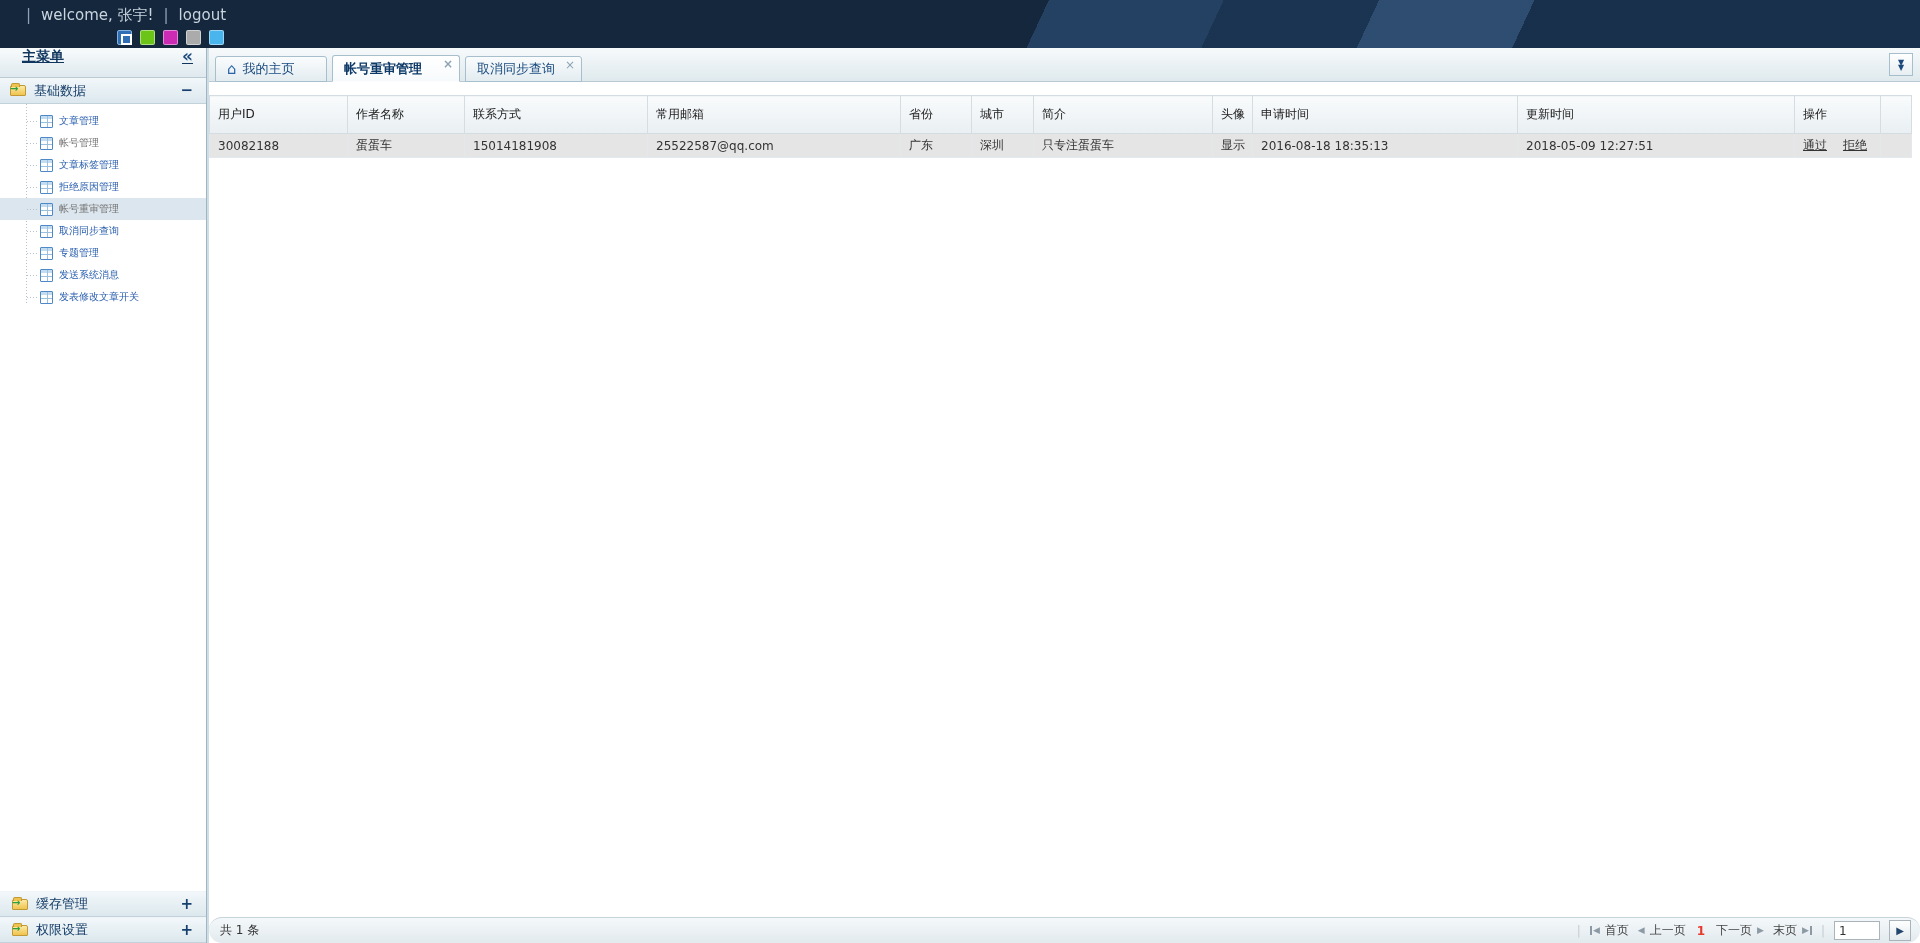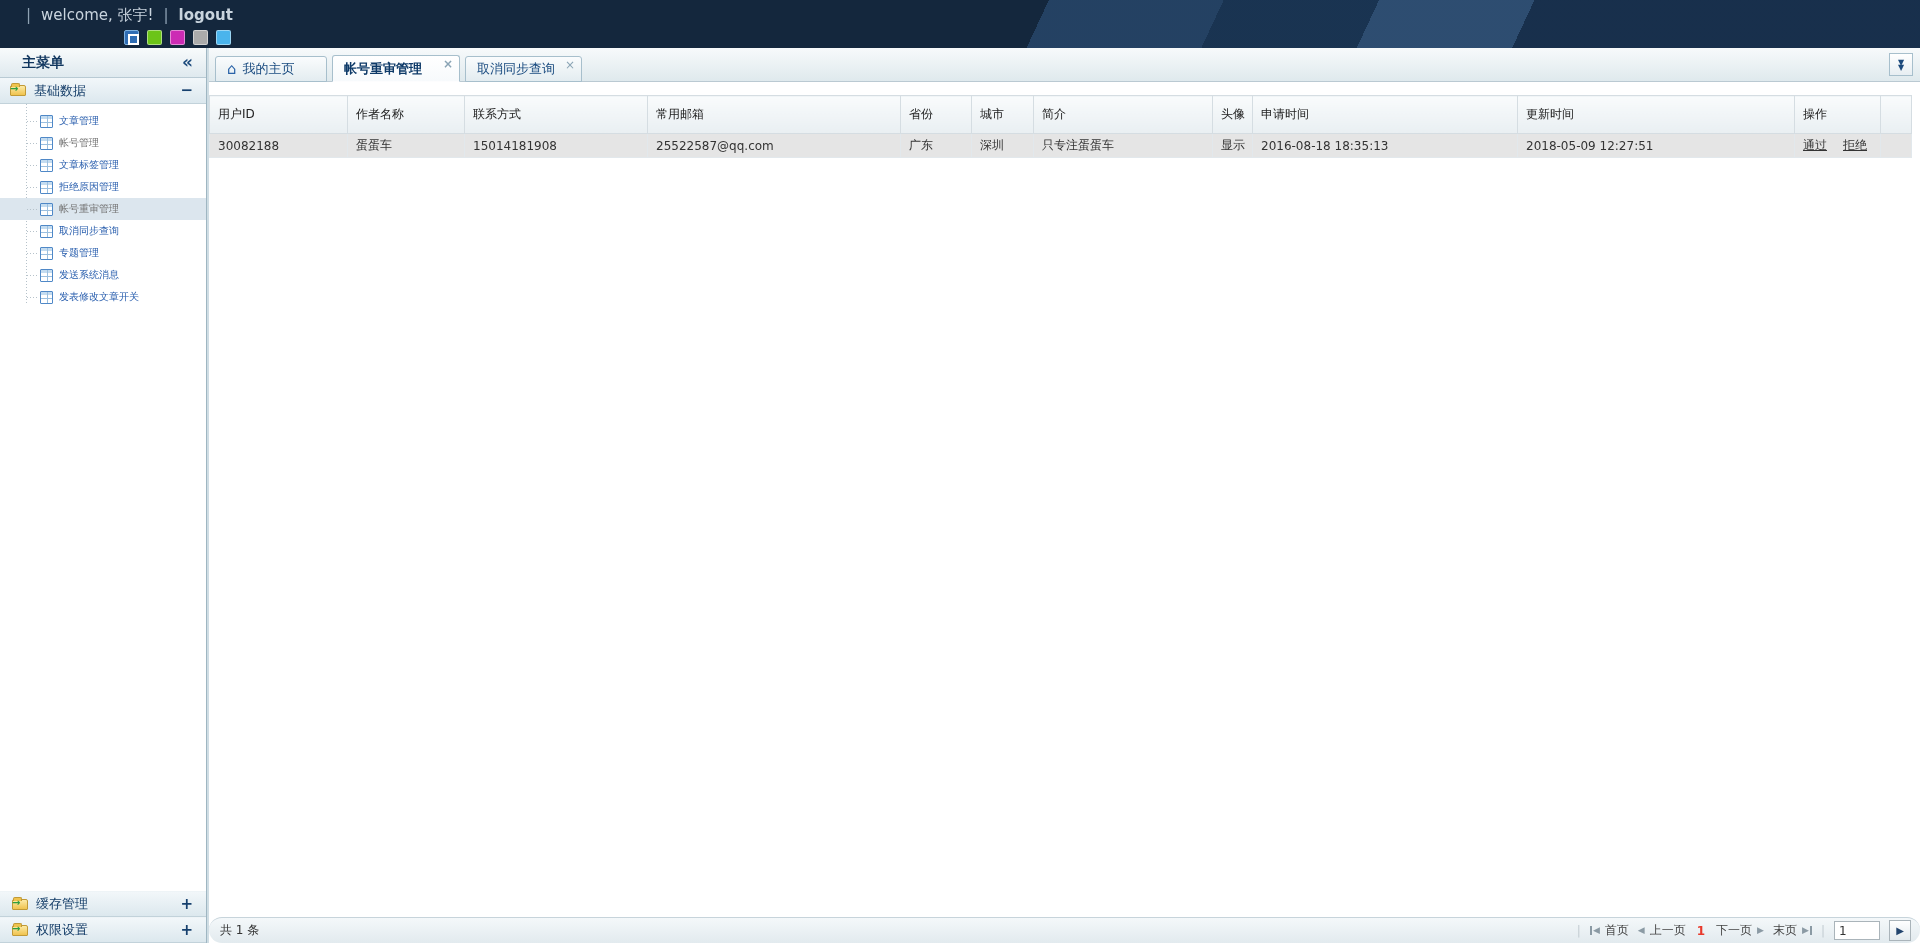--- a/index.html
+++ b/index.html
@@ -25,37 +25,37 @@
   .pcrow { display:flex; align-items:baseline; position:relative; line-height:1; }
   .pcrow .pc { font-size:21px; font-weight:bold; color:#ffffff; letter-spacing:0; }
   .pcrow .pc::after { content:""; position:absolute; left:17px; bottom:-1px; width:17px; height:6px;
     border-bottom:3px solid #f6881f; border-radius:0 0 9px 9px; }
   .pcrow .group { font-size:11px; font-weight:bold; color:#ffffff; margin-left:1px; letter-spacing:.5px; }
   .logo-cn { font-size:12px; color:#ffffff; letter-spacing:3px; margin-top:3px; white-space:nowrap; }
   .appname { font-size:27px; color:#e8eef4; margin-left:24px; letter-spacing:.5px; }
   .header-right { position:relative; z-index:1; display:flex; flex-direction:column; align-items:flex-end; gap:5px; padding-top:2px; }
   .welcome-row { color:#c9d4de; font-size:15px; display:flex; gap:10px; align-items:center; }
   .welcome-row .sep { color:#8fa2b4; }
-  .logout-link { color:#c9d4de; text-decoration:none; cursor:pointer;font-weight:bold; }
+  .logout-link { color:#c9d4de; text-decoration:none; cursor:pointer; }
   .themes { display:flex; gap:8px; padding-right:2px; }
   .swatch { width:15px; height:15px; border-radius:2px; border:1px solid rgba(255,255,255,.45);
     cursor:pointer; position:relative; }
   .swatch.sel { border:1px solid #7fb2e0; }
   .swatch.sel::after { content:""; position:absolute; left:3px; top:3px; width:7px; height:7px;
     border:2px solid #ffffff; }
 
   
   .content-row { display:flex; height:895px; background:#cfdde4; }
 
   
   .sidebar { width:207px; background:#ffffff; border-right:1px solid #9fb6c2;
     display:flex; flex-direction:column; }
   .side-title { height:30px; flex:0 0 30px; background:linear-gradient(#f8fbfc,#dfe9ee);
     border-bottom:1px solid #b9cad4; color:#10365e; font-weight:bold; font-size:14px;
-    display:flex; align-items:center; justify-content:space-between; padding:0 13px 0 22px; }
+    display:flex; align-items:flex-start; justify-content:space-between; padding:0 13px 0 22px;text-decoration:underline; }
   .collapse-btn { font-size:17px; font-weight:bold; color:#1c4a7c; cursor:pointer; line-height:1; }
   .acc-head { height:26px; flex:0 0 26px; background:linear-gradient(#f2f7fa,#dce8ee);
     border-bottom:1px solid #c2d2da; display:flex; align-items:center; gap:8px;
     padding:0 13px 0 10px; font-size:13px; color:#143d68; cursor:pointer; }
   .acc-head .acc-toggle { margin-left:auto; font-size:15px; font-weight:bold; color:#16406e; line-height:1; }
   .acc-head.bottom { border-top:1px solid #eef4f7;padding-left:12px; }
   .folder-icon { width:16px; height:11px; flex:0 0 16px; position:relative;
     background:linear-gradient(#fceaa6,#f0c34e); border:1px solid #c19a36; border-radius:2px 2px 1px 1px; }
   .folder-icon::before { content:""; position:absolute; top:-3px; left:0px; width:7px; height:3px;
     background:#f0c34e; border:1px solid #c19a36; border-bottom:none; border-radius:2px 2px 0 0; }

